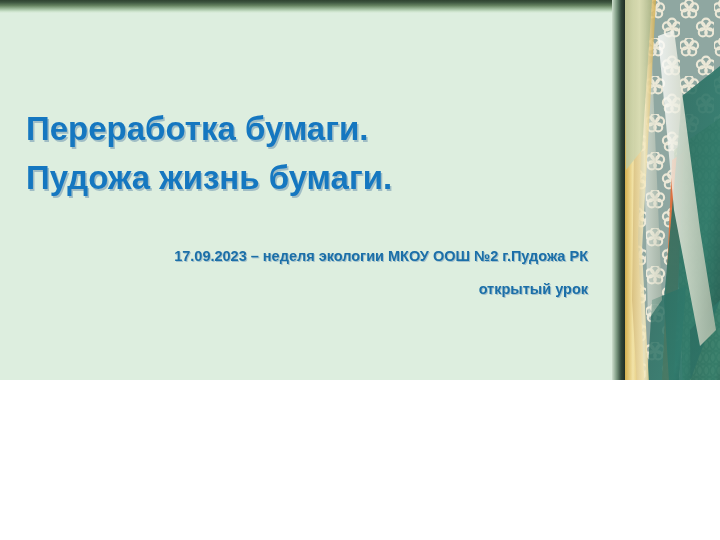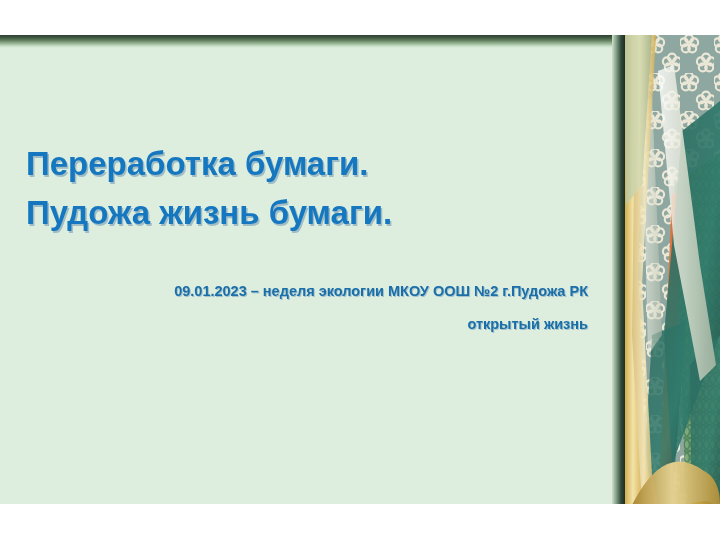--- a/index.html
+++ b/index.html
@@ -8,24 +8,23 @@
     padding: 0;
     background: #ffffff;
   }
   body {
     font-family: "Liberation Sans", sans-serif;
   }
 
   .slide {
     position: relative;
     width: 720px;
-    height: 469px;
+    height: 380px;
     overflow: hidden;
     background: #dff0e0;
-    margin-top: 35px;
   }
 
   
   .content-panel {
     position: absolute;
     left: 0;
     top: 0;
     width: 612px;
     height: 540px;
     background: #ddeedf;
@@ -120,22 +119,22 @@
 
     <div class="panel-edge-top"></div>
     <div class="panel-edge-bottom"></div>
 
     <div class="title-block">
       <div class="title-line">Переработка бумаги.</div>
       <div class="title-line">Пудожа жизнь бумаги.</div>
     </div>
 
     <div class="subtitle-block">
-      <div class="subtitle-line">09.01.2023 – неделя экологии МКОУ ООШ №2 г.Пудожа РК</div>
-      <div class="subtitle-line">открытый жизнь</div>
+      <div class="subtitle-line">17.09.2023 – неделя экологии МКОУ ООШ №2 г.Пудожа РК</div>
+      <div class="subtitle-line">открытый урок</div>
     </div>
 
   </div>
 
   <div class="deco-border">
     <svg class="deco-svg" viewBox="0 0 108 540" preserveAspectRatio="none">
       <defs>
 
         <pattern id="flowerTile" x="0" y="0" width="34" height="38" patternUnits="userSpaceOnUse">
           <g fill="none" stroke="#ece8d7" stroke-width="2.1">

